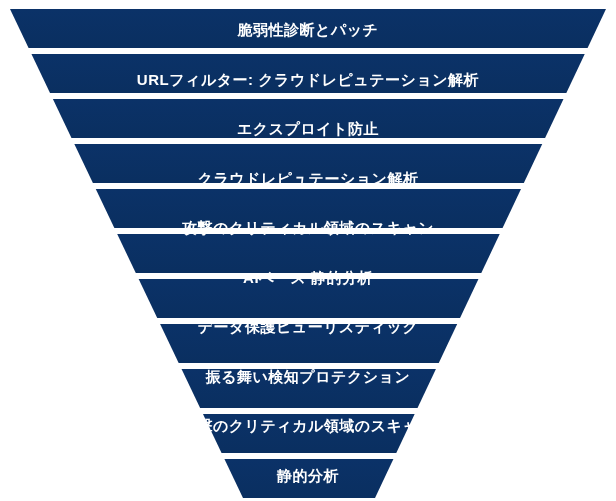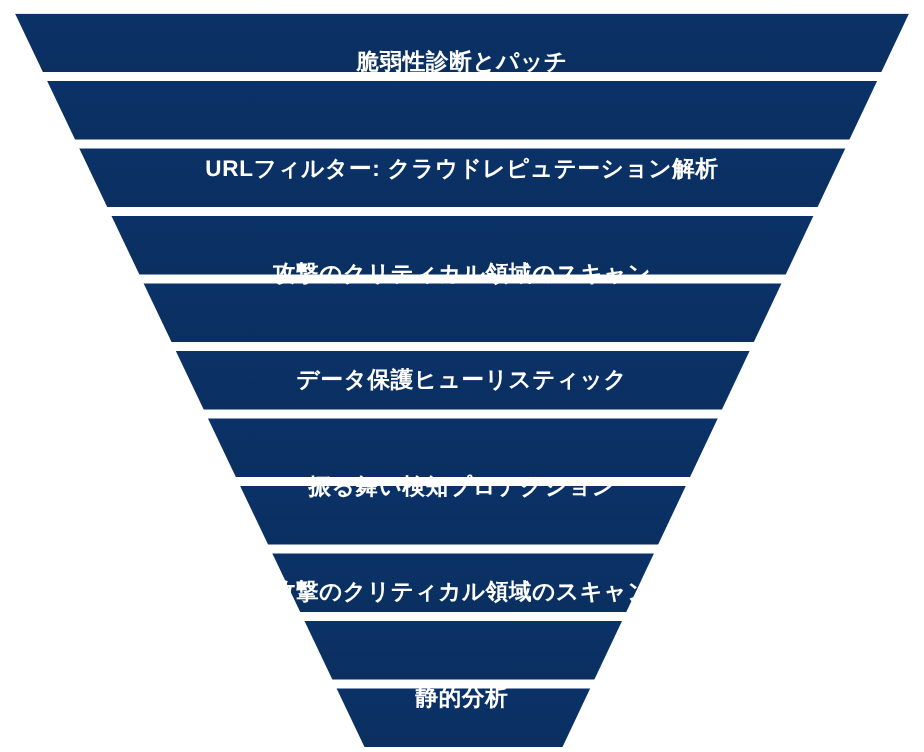--- a/index.html
+++ b/index.html
@@ -62,19 +62,22 @@
       <div class="band"></div>
       <div class="band"></div>
       <div class="band"></div>
       <div class="band"></div>
       <div class="band"></div>
       <div class="band"></div>
     </div>
   <div class="funnel-layer-stack funnel-labels" id="funnel-labels">
       <div class="band-label">脆弱性診断とパッチ</div>
       <div class="band-label">URLフィルター: クラウドレピュテーション解析</div>
+      <div class="band-label">エクスプロイト防止</div>
+      <div class="band-label">クラウドレピュテーション解析</div>
       <div class="band-label">攻撃のクリティカル領域のスキャン</div>
+      <div class="band-label">AIベース 静的分析</div>
       <div class="band-label">データ保護ヒューリスティック</div>
       <div class="band-label">振る舞い検知プロテクション</div>
       <div class="band-label">攻撃のクリティカル領域のスキャン</div>
       <div class="band-label">静的分析</div>
     </div>
 </div>
 
 </body></html>

